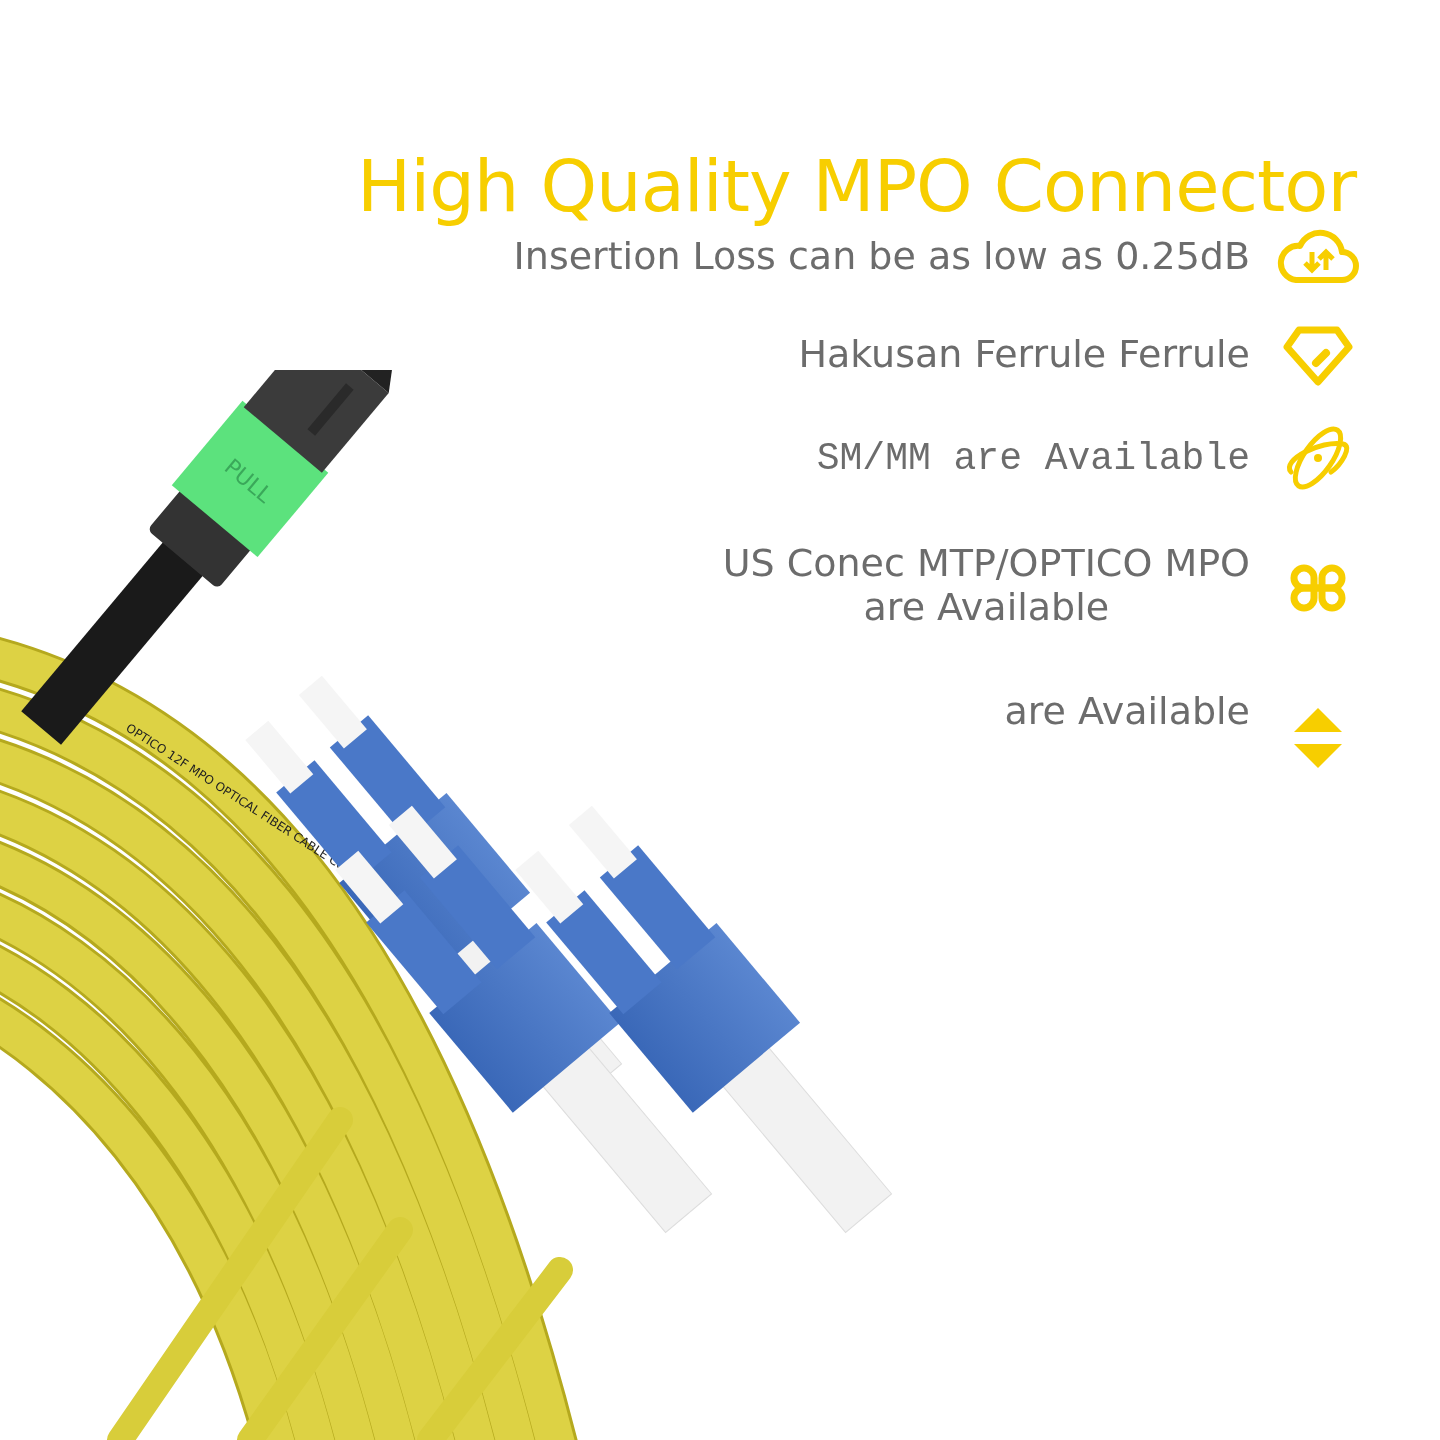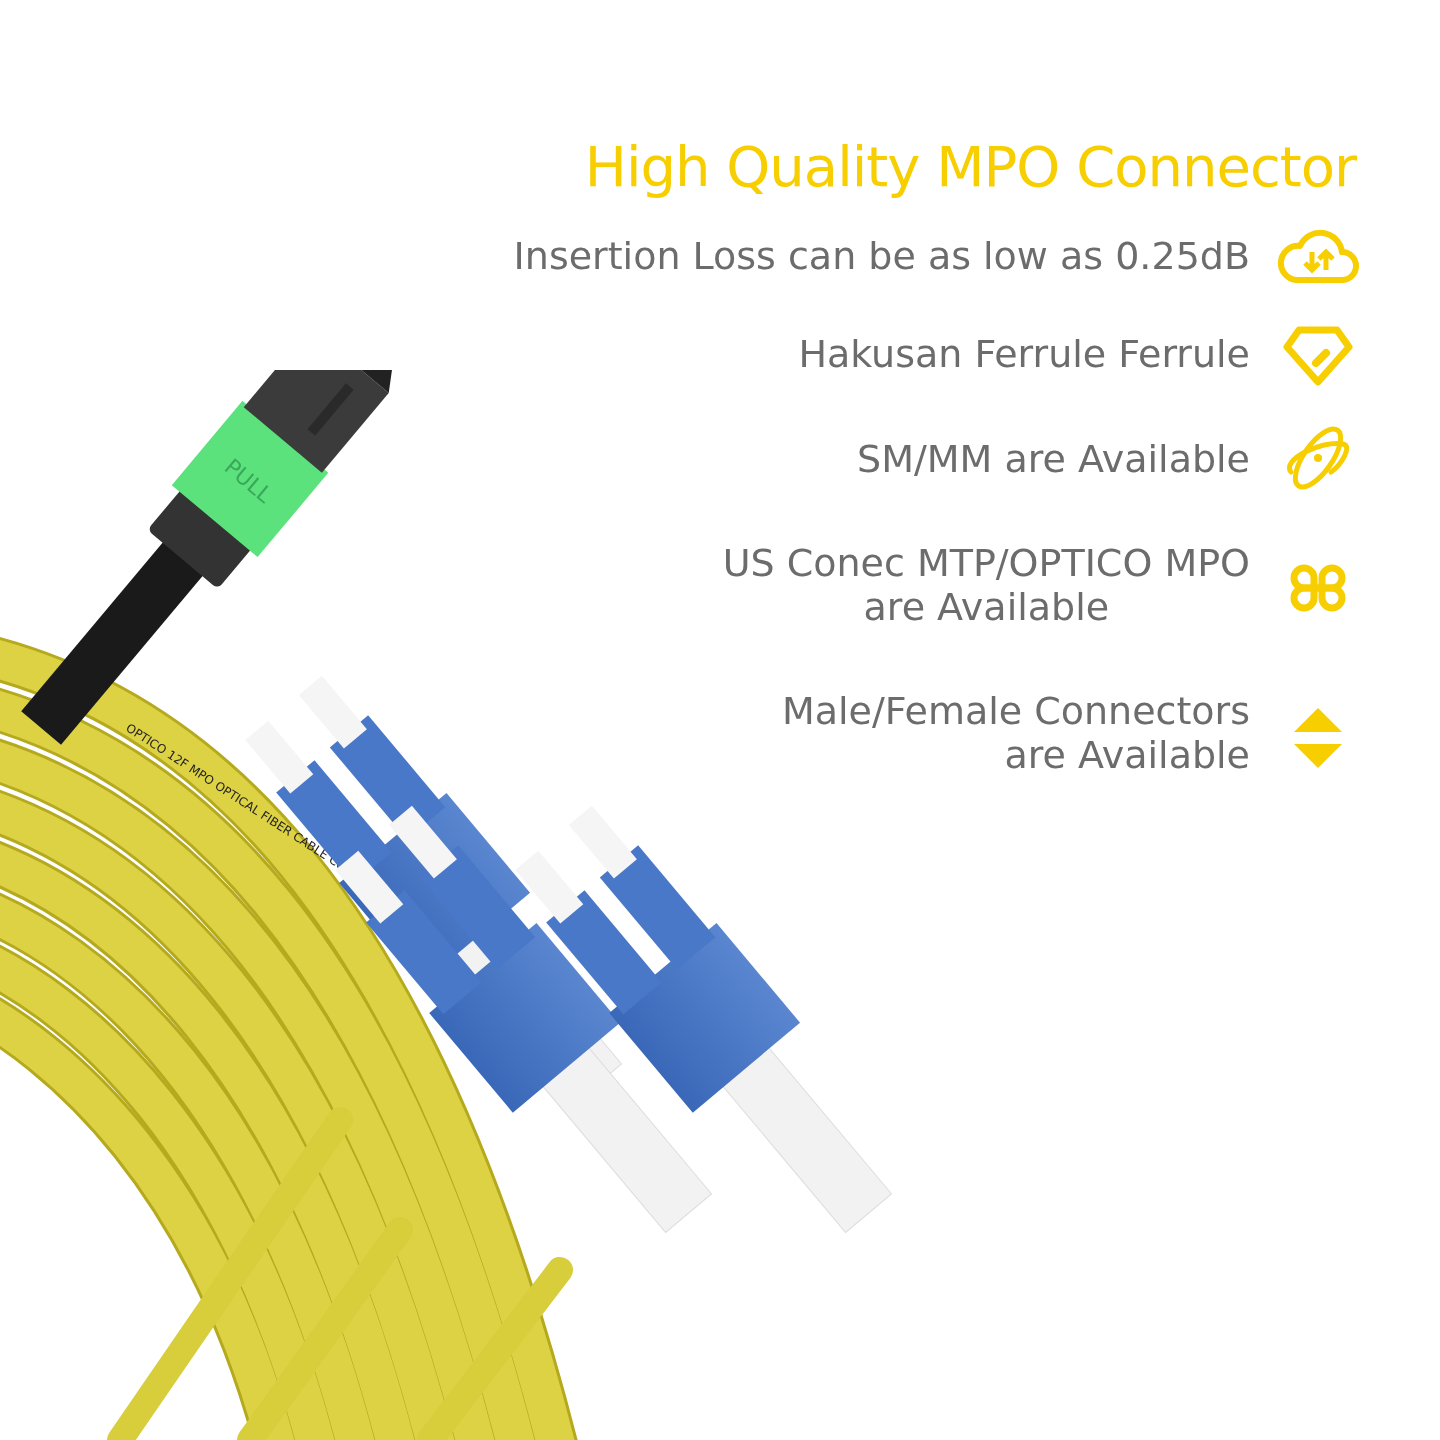--- a/index.html
+++ b/index.html
@@ -3,21 +3,21 @@
 <meta charset="utf-8">
 <style>
   html, body { margin: 0; padding: 0; }
   body {
     width: 1440px; height: 1440px; position: relative; overflow: hidden;
     background: #ffffff;
     font-family: "DejaVu Sans", "Liberation Sans", sans-serif;
   }
   .title {
     position: absolute; right: 84px; top: 96px;
-    font-size: 56px; color: #f7ce00; letter-spacing: -1px;
+    font-size: 72px; color: #f7ce00; letter-spacing: -1px;
     white-space: nowrap; font-weight: normal; z-index: 5;
   }
   .feature {
     position: absolute; right: 190px; text-align: right;
     color: #6c6c6c; font-size: 38px; line-height: 44px; white-space: nowrap; z-index: 5;
   }
   .feature span { display: block; }
   .icon {
     position: absolute; right: 78px; width: 88px; height: 88px; z-index: 5;
     display: flex; align-items: center; justify-content: center;
@@ -45,21 +45,21 @@
 <div class="feature" style="top:332px;">
   <span>Hakusan Ferrule Ferrule</span>
 </div>
 <div class="icon" style="top:312px;">
   <svg width="70" height="62" viewBox="0 0 70 62">
     <path d="M16 5 H54 L66 22 L35 57 L4 22 Z" fill="none" stroke="#f7ce00" stroke-width="7" stroke-linejoin="round"></path>
     <path d="M33 38 L43 28" stroke="#f7ce00" stroke-width="8" stroke-linecap="round"></path>
   </svg>
 </div>
 
-<div class="feature" style="top:437px;">
+<div class="feature" style="top:437px;font-family:Liberation Mono, monospace;">
   <span>SM/MM are Available</span>
 </div>
 <div class="icon" style="top:414px;">
   <svg width="74" height="76" viewBox="0 0 74 76">
     <ellipse cx="37" cy="38" rx="14" ry="34" transform="rotate(35 37 38)" fill="none" stroke="#f7ce00" stroke-width="5"></ellipse>
     <path d="M10 52 C0 40, 40 20, 62 24 C72 26, 60 45, 50 52" fill="none" stroke="#f7ce00" stroke-width="5" stroke-linecap="round"></path>
     <circle cx="37" cy="38" r="4" fill="#f7ce00"></circle>
   </svg>
 </div>
 
@@ -72,21 +72,20 @@
     <g fill="none" stroke="#f7ce00" stroke-width="7">
       <path d="M31 31 H17 A10 10 0 1 1 27 21 V31"></path>
       <path d="M31 31 H45 A10 10 0 1 0 35 21 V31"></path>
       <path d="M31 31 H17 A10 10 0 1 0 27 41 V31"></path>
       <path d="M31 31 H45 A10 10 0 1 1 35 41 V31"></path>
     </g>
   </svg>
 </div>
 
 <div class="feature" style="top:689px;">
-  <span>Male/Female Connectors</span>
   <span>are Available</span>
 </div>
 <div class="icon" style="top:694px;">
   <svg width="56" height="76" viewBox="0 0 56 76">
     <path d="M28 8 L52 32 H4 Z" fill="#f7ce00"></path>
     <path d="M4 44 H52 L28 68 Z" fill="#f7ce00"></path>
   </svg>
 </div>
 
 <div class="product">

